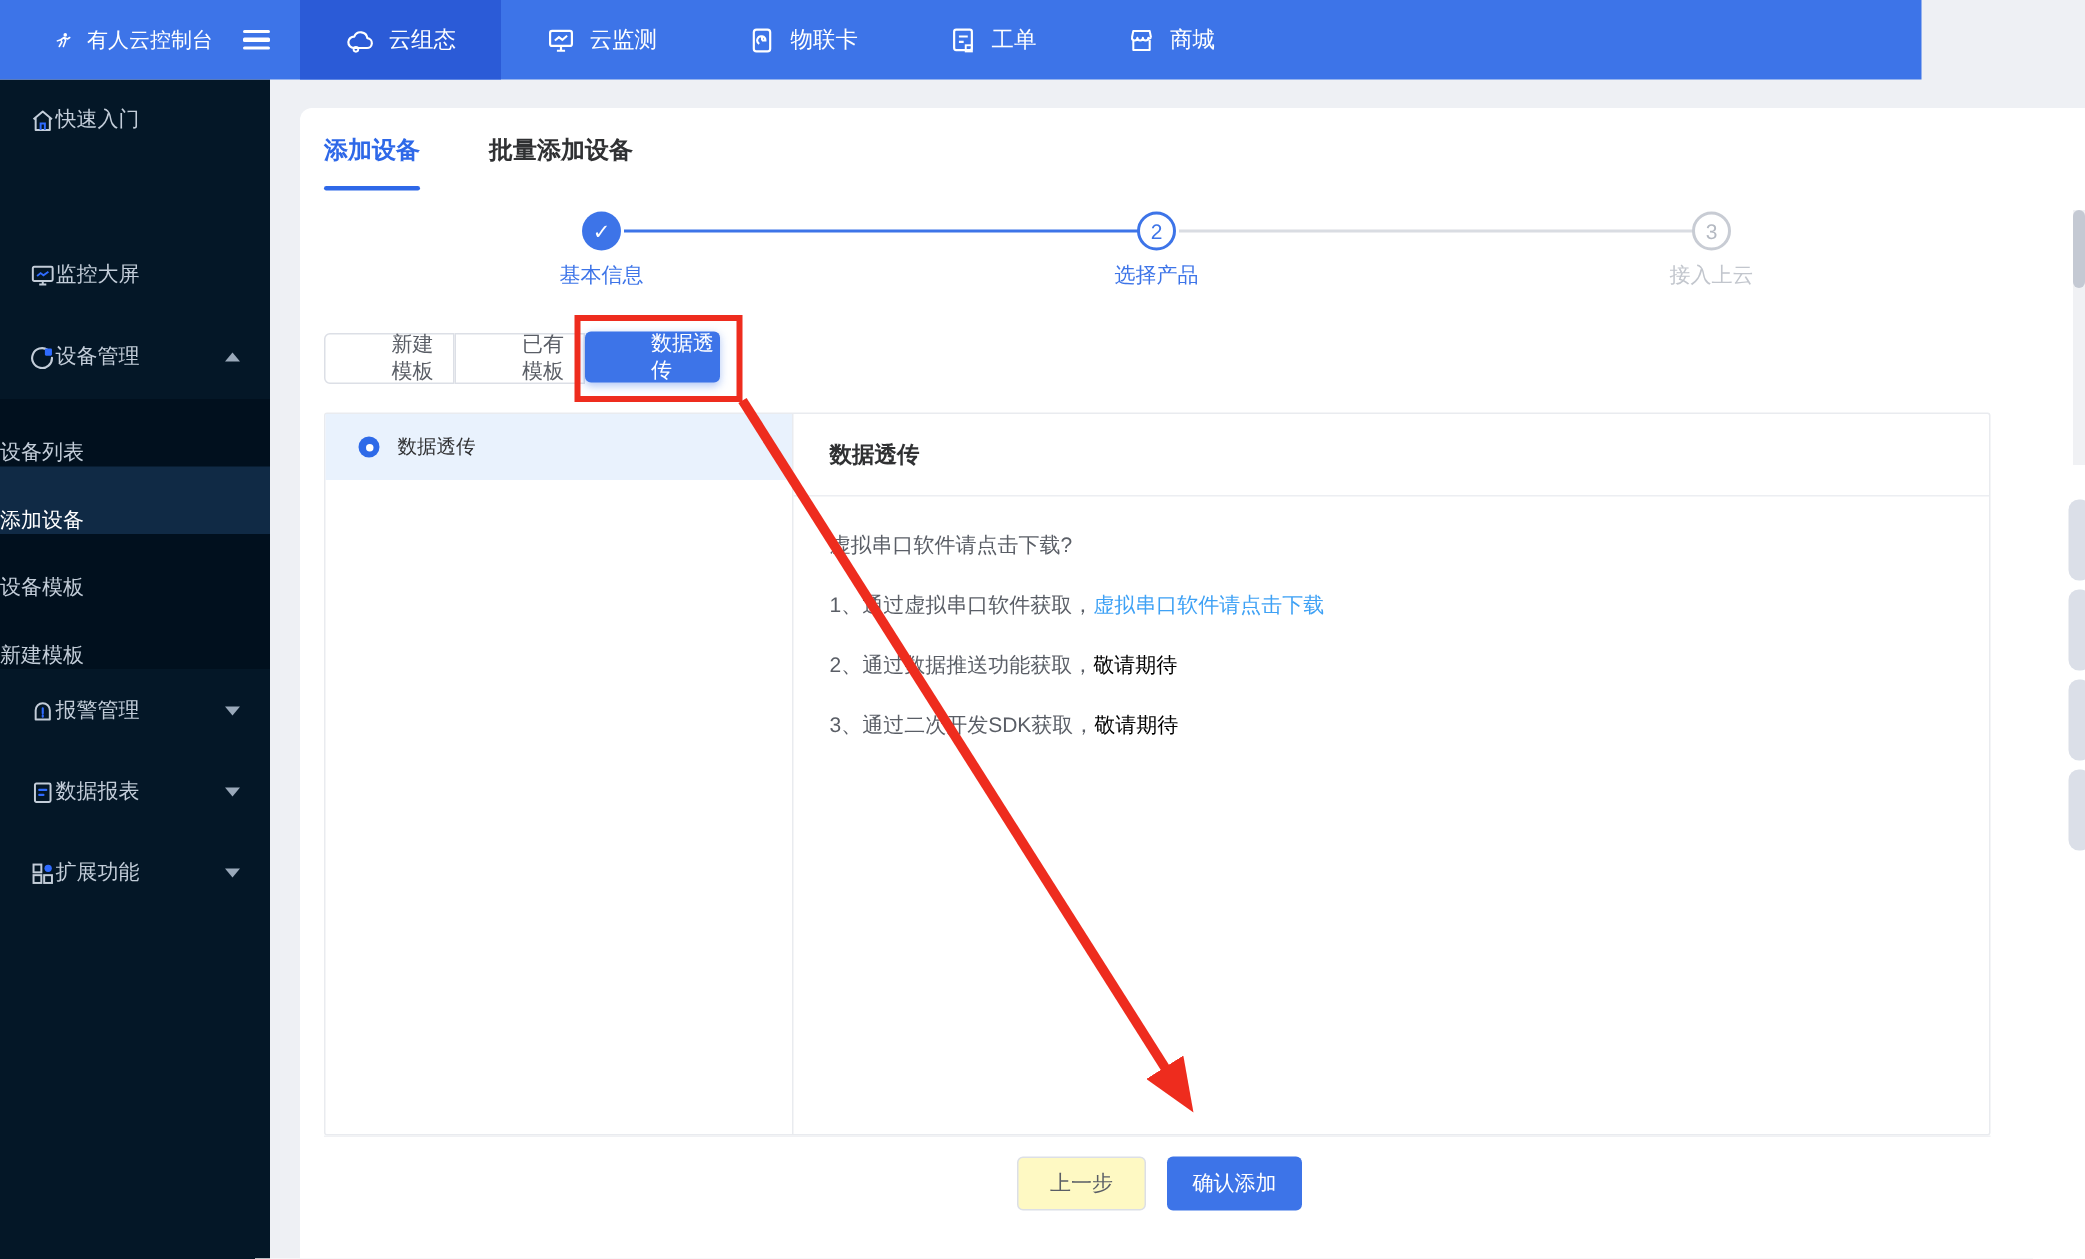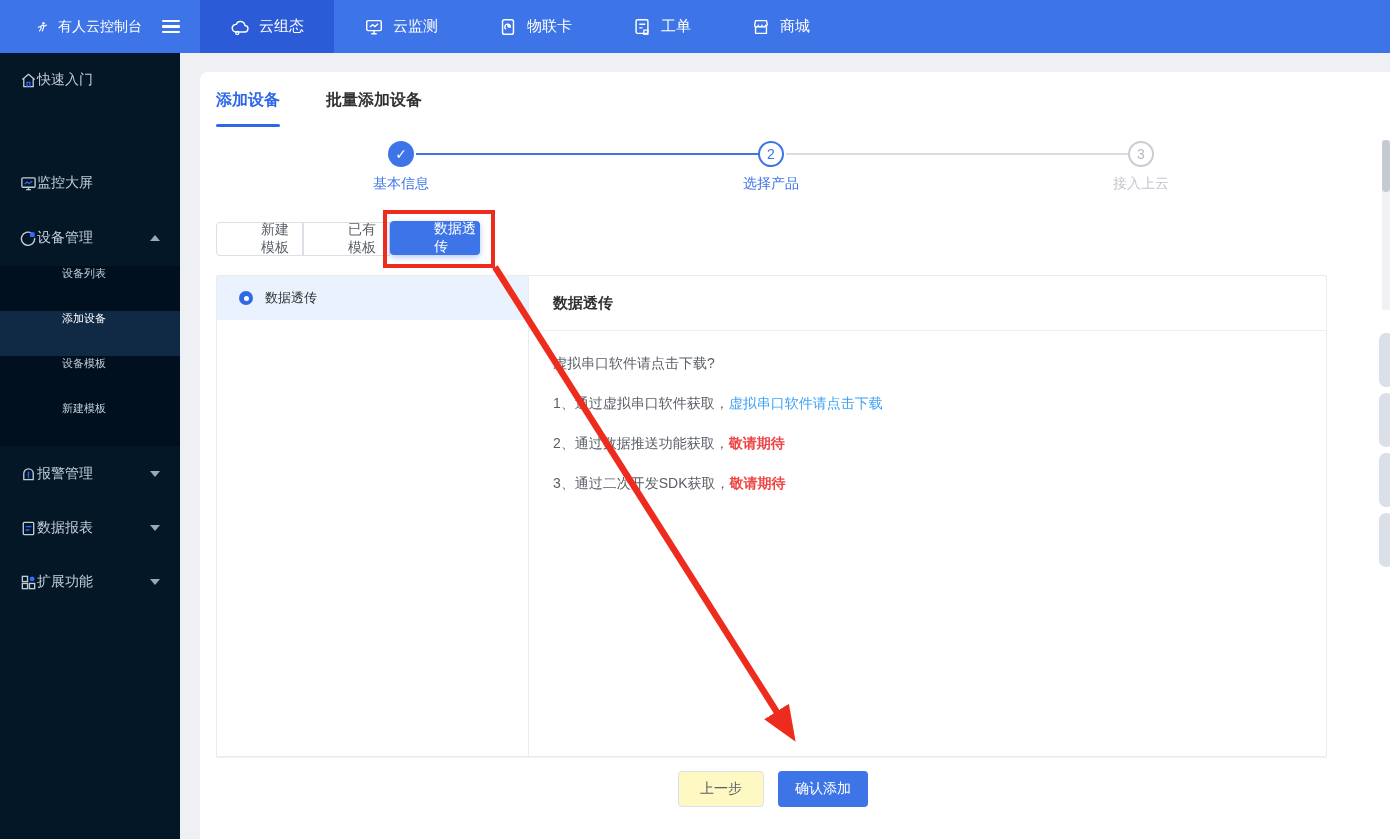--- a/index.html
+++ b/index.html
@@ -6,21 +6,21 @@
   html,body { width:1390px; height:839px; }
   body {
     font-family:"Liberation Sans","DejaVu Sans",sans-serif;
     background:#eef0f4;
     position:relative;
     overflow:hidden;
     color:#303133;
   }
   
   .topnav {
-    position:absolute; left:0; top:0; width:1390px; height:53px;
+    position:absolute; left:0; top:0; width:1281px; height:53px;
     background:#3d74e8; display:flex; align-items:stretch; z-index:30;
   }
   .brand {
     width:180px; display:flex; align-items:center; padding-left:36px; gap:10px;
     color:#fff; font-size:14px; flex-shrink:0;
   }
   .brand-title { white-space:nowrap; }
   .hamburger { display:flex; flex-direction:column; gap:3px; margin-left:10px; cursor:pointer; }
   .hamburger span { display:block; width:18px; height:2.5px; background:#fff; border-radius:1px; }
   .nav-items { display:flex; align-items:stretch; margin-left:20px; }
@@ -39,22 +39,22 @@
     position:absolute; left:0; width:180px; height:40px;
     display:flex; align-items:center; padding-left:20px; 
     color:#c3cdd9; cursor:pointer;
   }
   .side-icon { width:17px; height:17px; flex-shrink:0; }
   .caret { position:absolute; right:20px; width:0; height:0; }
   .caret.up   { border-left:5px solid transparent; border-right:5px solid transparent; border-bottom:6px solid #9aa9ba; }
   .caret.down { border-left:5px solid transparent; border-right:5px solid transparent; border-top:6px solid #9aa9ba; }
   .submenu { position:absolute; left:0; top:213px; width:180px; height:180px; background:#01101e; }
   .sub-item {
-    height:45px; display:flex; align-items:flex-start; padding-left:62px;
-    color:#c3cdd9; font-size:11px; cursor:pointer;
+    height:45px; display:flex; align-items:flex-end; 
+    color:#c3cdd9; font-size:14px; cursor:pointer;
   }
   .sub-item.selected { background:#102a45; color:#ffffff; }
   
   .card {
     position:absolute; left:200px; top:72px; width:1190px; height:767px;
     background:#ffffff; border-radius:8px 0 0 0; z-index:10;
   }
   .tabs { position:absolute; left:16px; top:18px; display:flex; gap:46px; }
   .tab { font-size:16px; font-weight:bold; color:#303133; padding-bottom:16px; cursor:pointer; position:relative; }
   .tab.active { color:#2e68e8; }
@@ -105,21 +105,21 @@
   .radio::after { content:""; width:5px; height:5px; border-radius:50%; background:#fff; }
   .panel-right { flex:1; }
   .panel-title {
     height:55px; display:flex; align-items:center; padding-left:24px;
     font-size:15px; font-weight:bold; color:#303133; border-bottom:1px solid #eceef2;
   }
   .panel-body { padding:24px 24px 0 24px; font-size:14px; color:#5a5e66; }
   .panel-body .q { margin-bottom:22px; }
   .panel-body .row { margin-bottom:22px; }
   .link  { color:#3ea1f5; cursor:pointer; }
-  .soon  { color:#ef4444;font-weight:bold; }
+  .soon  { color:#000000; }
   
   .footer-sep { position:absolute; left:16px; top:685px; width:1111px; height:1px; background:#f0f1f4; }
   .btn {
     position:absolute; top:699px; height:36px; border-radius:4px; font-size:14px;
     display:flex; align-items:center; justify-content:center; cursor:pointer;
   }
   .btn-prev { left:478px; width:86px; background:#fef9c3; border:1px solid #dcdfe6; color:#5a5e66; }
   .btn-confirm { left:578px; width:90px; background:#3d74e8; border:none; color:#fff; }
   
   .anno-box {

